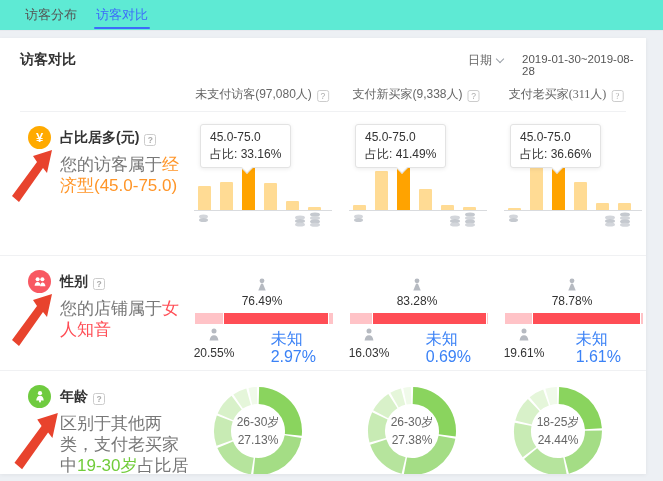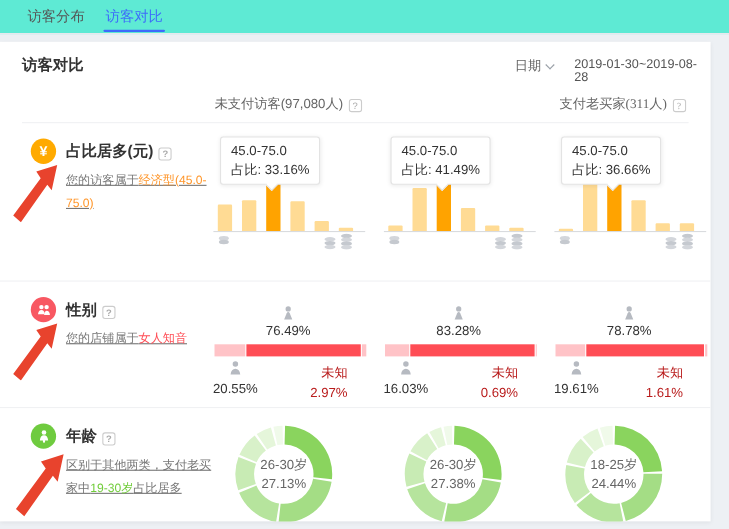--- a/index.html
+++ b/index.html
@@ -30,21 +30,21 @@
 
   .row { position:relative; }
   .row1 { height:143px; }
   .row2 { height:115px; border-top:1px solid #f0f1f3; }
   .row3 { height:120px; border-top:1px solid #f0f1f3; }
 
   .row-label { position:absolute; left:28px; top:14px; width:160px; }
   .sec-icon { position:absolute; left:0; top:0; width:23px; height:23px; border-radius:50%; display:flex; align-items:center; justify-content:center; color:#fff; font-size:13px; font-weight:bold; }
   .sec-icon svg { width:14px; height:14px; fill:#fff; }
   .sec-title { position:absolute; left:32px; top:3px; font-size:14px; font-weight:bold; color:#333; white-space:nowrap; }
-  .sec-desc { position:absolute; left:32px; top:28px; width:132px; font-size:11px; color:#777; line-height:21px;text-decoration:underline; }
+  .sec-desc { position:absolute; left:32px; top:28px; width:132px; font-size:17px; color:#777; line-height:21px; }
   .hl-orange { color:#ff9528; } .hl-red { color:#ff4d55; } .hl-green { color:#71cc3a; }
 
   .col { position:absolute; top:0; height:100%; }
   .colp1 { left:190px; width:150px; } .colp2 { left:345px; width:150px; } .colp3 { left:500px; width:145px; }
 
   
   .tip { position:absolute; left:10px; top:12px; background:#fff; border:1px solid #e3e3e3; border-radius:3px; box-shadow:0 1px 4px rgba(0,0,0,.08); padding:4px 9px; font-size:12px; line-height:17px; color:#333; white-space:nowrap; z-index:2; }
   .tip .ptr { position:absolute; left:42px; bottom:-5px; width:8px; height:8px; background:#fff; border-right:1px solid #e3e3e3; border-bottom:1px solid #e3e3e3; transform:rotate(45deg); }
 
   .bars { position:absolute; left:8px; top:50px; width:132px; height:48px; display:flex; align-items:flex-end; gap:9px; }
@@ -54,21 +54,21 @@
   .coins svg { display:block; }
   .coins-l { left:8px; top:102px; } .coins-r { left:104px; top:100px; }
 
   
   .g-femicon { position:absolute; left:64px; top:22px; width:16px; height:14px; }
   .g-fempct { position:absolute; left:72px; top:38px; transform:translateX(-50%); font-size:12px; color:#333; }
   .gbar { position:absolute; left:5px; top:57px; width:138px; height:11px; display:flex; }
   .gseg { height:100%; } .gseg + .gseg { margin-left:1px; }
   .g-maleicon { position:absolute; left:16px; top:72px; width:16px; height:14px; }
   .g-malepct { position:absolute; left:24px; top:90px; transform:translateX(-50%); font-size:12px; color:#333; }
-  .g-unk { position:absolute; right:24px; top:74px; text-align:right; font-size:12px; color:#b91c1c; line-height:18px; }
+  .g-unk { position:absolute; right:24px; top:74px; text-align:left; font-size:16px; color:#3b82f6; line-height:18px; }
   .picon svg { width:16px; height:14px; fill:#b6bac1; }
 
   
   .donut { position:absolute; top:14px; width:92px; height:92px; }
   .donut svg { position:absolute; left:0; top:0; }
   .d1 { left:22px; } .d2 { left:21px; } .d3 { left:12px; }
   .dcenter { position:absolute; left:0; top:0; width:92px; height:92px; display:flex; flex-direction:column; align-items:center; justify-content:center; font-size:12px; color:#666; line-height:18px; z-index:2; pointer-events:none; }
 
   
   .arrow { position:absolute; z-index:5; pointer-events:none; }
@@ -90,20 +90,21 @@
 <div class="card">
 
   <div class="card-header">
     <div class="panel-title">访客对比</div>
     <div class="date-label"><span>日期</span><span class="caret"></span></div>
     <div class="date-range">2019-01-30~2019-08-28</div>
   </div>
 
   <div class="col-headers">
     <div class="colh c1"><span>未支付访客(97,080人)</span><span class="help">?</span></div>
+    <div class="colh c2"><span>支付新买家(9,338人)</span><span class="help">?</span></div>
     <div class="colh c3"><span>支付老买家(311人)</span><span class="help">?</span></div>
   </div>
 
   <div class="row row1">
     <div class="row-label">
       <div class="sec-icon" style="background:#ffaa00">¥</div>
       <div class="sec-title"><span>占比居多(元)</span><span class="help">?</span></div>
       <div class="sec-desc"><span>您的访客属于</span><span class="hl-orange">经济型(45.0-75.0)</span><span></span></div>
     </div>
 

